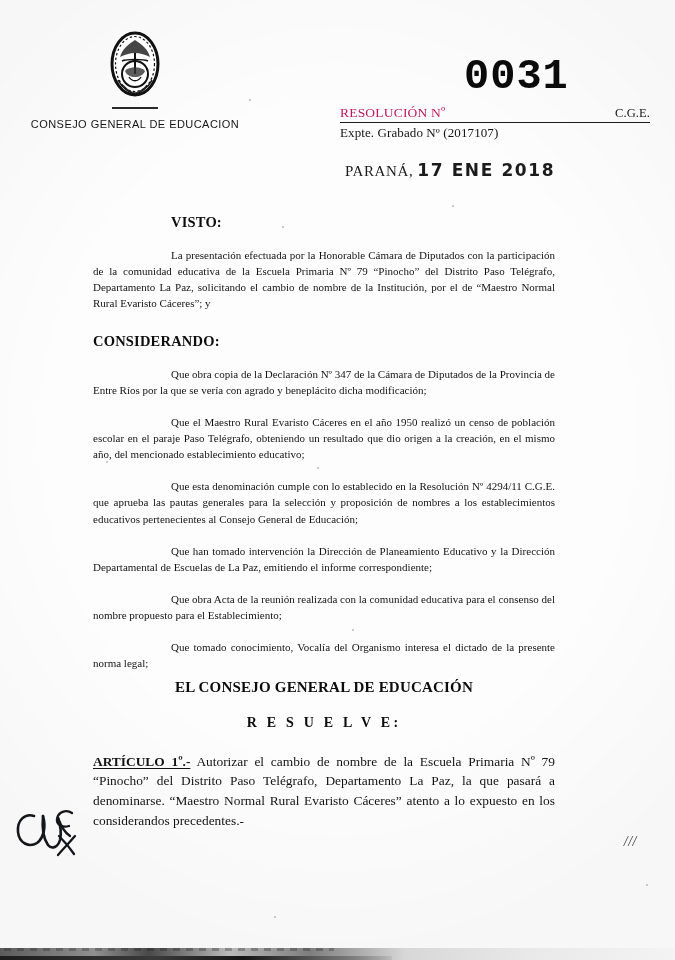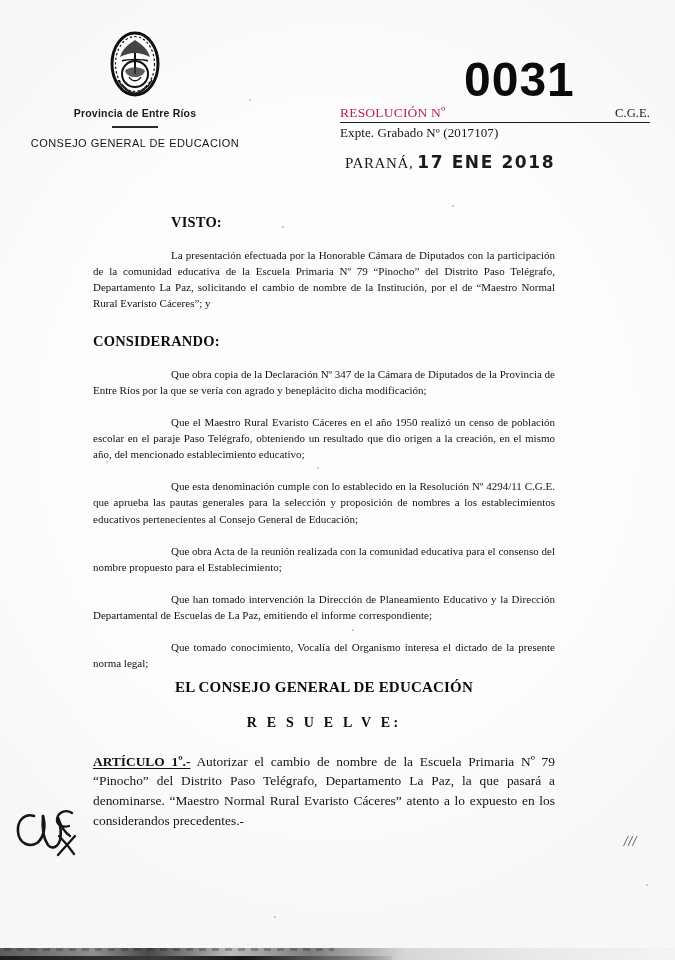--- a/index.html
+++ b/index.html
@@ -114,22 +114,22 @@
   .reso-block {
     position: absolute;
     left: 340px;
     top: 62px;
     width: 310px;
   }
   .reso-number {
     position: absolute;
     left: 124px;
     top: -6px;
-    font-family: Liberation Sans, sans-serif;
-    font-size: 48px;
+    font-family: Liberation Mono, monospace;
+    font-size: 42px;
     font-weight: 700;
     letter-spacing: 1px;
     line-height: 1;
     color: #0b0b0b;
   }
   .reso-line {
     position: relative;
     margin-top: 40px;
     height: 20px;
     border-bottom: 1.3px solid #1c1c1c;
@@ -157,21 +157,21 @@
     font-size: 13px;
     letter-spacing: .1px;
     color: #141414;
     white-space: nowrap;
   }
 
   
   .datestamp {
     position: absolute;
     left: 345px;
-    top: 152px;
+    top: 160px;
     white-space: nowrap;
     color: #1b1b1b;
   }
   .datestamp .city {
     font-size: 15px;
     font-variant: small-caps;
     letter-spacing: .6px;
   }
   .datestamp .stamped {
     font-family: "DejaVu Sans", sans-serif;
@@ -277,21 +277,20 @@
       <path d="M26 10 C18 15 13 20 11 27 C15 25 21 23 26 23 C31 23 37 25 41 27 C39 20 34 15 26 10 Z" fill="#2c2c2c" opacity="0.88"></path>
       <path d="M26 23 L26 44" stroke="#111111" stroke-width="2"></path>
       <path d="M13 31 C18 29 34 29 39 31" stroke="#111111" stroke-width="1.6" fill="none"></path>
       <ellipse cx="26" cy="44" rx="13" ry="13" fill="none" stroke="#111111" stroke-width="2"></ellipse>
       <path d="M16 41 C20 36 32 36 36 41 C33 49 19 49 16 41 Z" fill="#333333" opacity="0.8"></path>
       <path d="M20 47 C23 52 29 52 32 47" stroke="#111111" stroke-width="1.4" fill="none"></path>
       <path d="M9 50 C13 58 21 63 26 64 C31 63 39 58 43 50" stroke="#111111" stroke-width="1.5" fill="none"></path>
       <path d="M14 55 C18 60 22 62 26 63" stroke="#222222" stroke-width="1.1" fill="none"></path>
       <path d="M38 55 C34 60 30 62 26 63" stroke="#222222" stroke-width="1.1" fill="none"></path>
     </svg>
-    <div class="prov-line">Provincia de Entre Ríos</div>
     <div class="rule"></div>
     <div class="cge-line">CONSEJO GENERAL DE EDUCACION</div>
   </div>
 
   <div class="reso-block">
     <div class="reso-number">0031</div>
     <div class="reso-line">
       <span class="reso-label">RESOLUCIÓN  Nº</span>
       <span class="reso-cge">C.G.E.</span>
     </div>
@@ -305,22 +304,22 @@
   <div class="body-area">
 
     <div class="heading h-visto">VISTO:</div>
     <p class="para">La presentación efectuada por la Honorable   Cámara de Diputados con la participación de la comunidad educativa de la Escuela Primaria Nº 79 “Pinocho” del Distrito Paso Telégrafo, Departamento La Paz, solicitando el cambio de nombre de la Institución, por el de “Maestro Normal Rural Evaristo Cáceres”; y</p>
 
     <div class="heading h-considerando">CONSIDERANDO:</div>
 
     <p class="para">Que obra copia de la Declaración Nº 347 de la Cámara de Diputados de la Provincia de Entre Ríos por la que se vería con agrado  y beneplácito dicha  modificación;</p>
     <p class="para">Que el Maestro Rural Evaristo Cáceres en el año 1950 realizó un censo de población escolar  en el paraje Paso Telégrafo, obteniendo un resultado que dio origen a la creación, en el mismo año,  del mencionado establecimiento educativo;</p>
     <p class="para">Que esta  denominación cumple con lo establecido en la Resolución Nº 4294/11 C.G.E. que aprueba las pautas generales para la selección y proposición de nombres a los establecimientos educativos pertenecientes al Consejo General de Educación;</p>
+    <p class="para">Que han tomado intervención la Dirección de Planeamiento Educativo y la Dirección Departamental de Escuelas de La Paz, emitiendo el informe correspondiente;</p>
     <p class="para">Que obra Acta de la reunión realizada con la comunidad educativa para el consenso del nombre propuesto para el Establecimiento;</p>
-    <p class="para">Que han tomado intervención la Dirección de Planeamiento Educativo y la Dirección Departamental de Escuelas de La Paz, emitiendo el informe correspondiente;</p>
     <p class="para">Que tomado conocimiento, Vocalía del Organismo interesa el dictado de la presente norma legal;</p>
 
 
     <div class="center-head">EL CONSEJO GENERAL DE EDUCACIÓN</div>
     <div class="resuelve">R E S U E L V E:</div>
 
     <div class="articulo">
       <span class="art-label">ARTÍCULO 1º.-</span><span> Autorizar el cambio de nombre de la Escuela Primaria Nº 79 “Pinocho” del Distrito Paso Telégrafo, Departamento La Paz, la  que pasará a denominarse. “Maestro Normal Rural Evaristo Cáceres” atento a lo expuesto en los considerandos precedentes.-</span>
     </div>
   </div>

